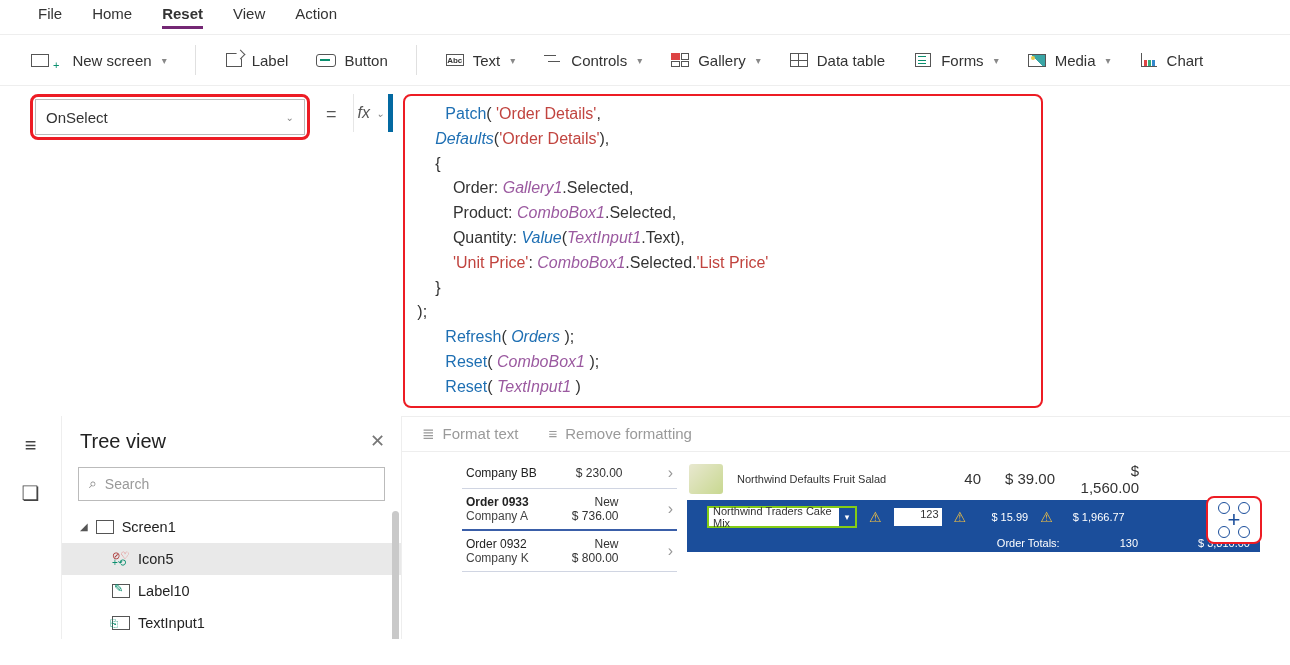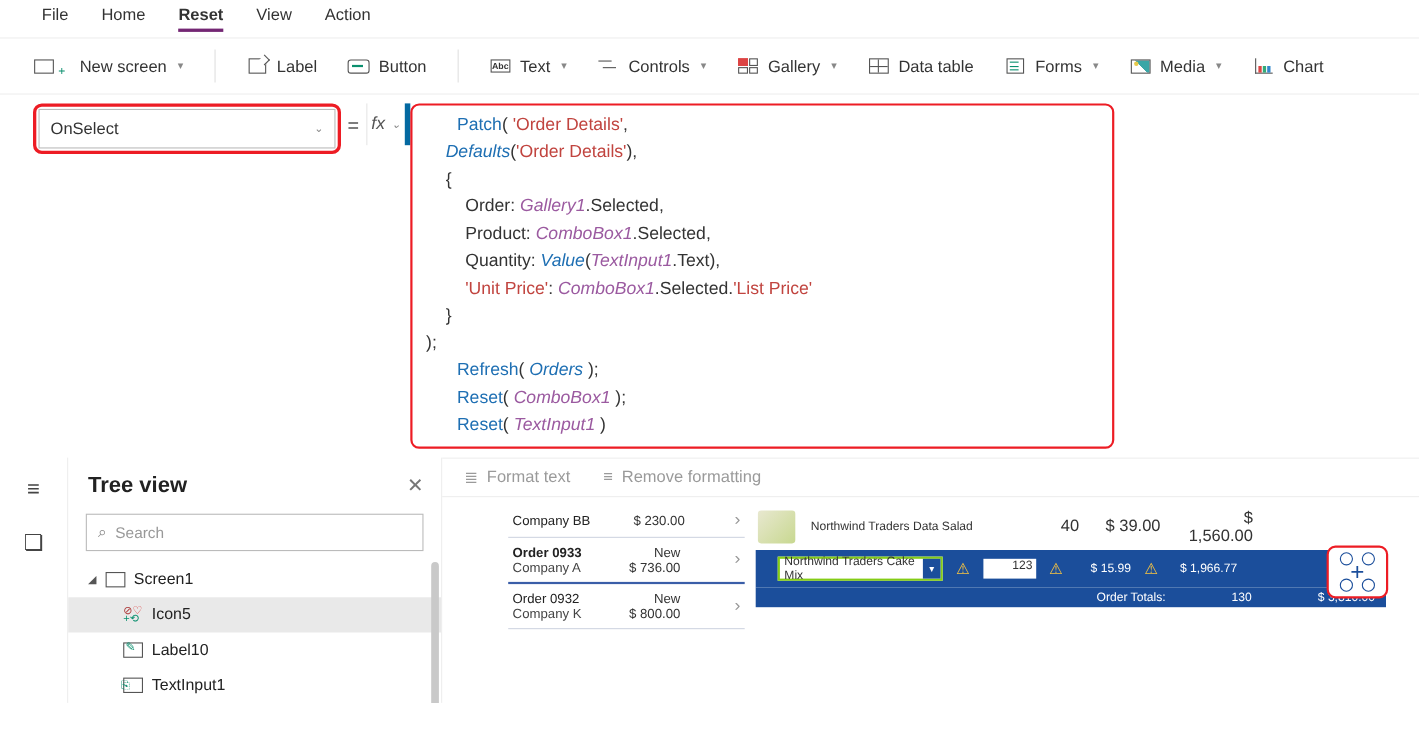--- a/index.html
+++ b/index.html
@@ -11,21 +11,21 @@
   .menubar .active { font-weight: 600; border-bottom: 3px solid #742774; padding-bottom: 4px; }
 
   
   .ribbon { display: flex; align-items: center; gap: 28px; padding: 10px 30px; border-top: 1px solid #eee; border-bottom: 1px solid #eee; font-size: 15px; color: #333; }
   .ribbon-item { display: flex; align-items: center; gap: 8px; cursor: pointer; }
   .ribbon .sep { width: 1px; height: 30px; background: #e0e0e0; }
   .icon-box { display: inline-flex; align-items: center; justify-content: center; width: 20px; height: 16px; }
   .caret { font-size: 10px; color: #888; margin-left: 2px; }
 
   
-  .propbar { display: flex; align-items: flex-start; padding: 8px 26px 8px 30px; gap: 0; }
+  .propbar { display: flex; align-items: flex-start; padding: 8px 26px 8px 30px; gap: 10px; }
   .pill { border: 3px solid #ed1c24; border-radius: 8px; padding: 2px; }
   .prop-select { display: flex; align-items: center; justify-content: space-between; width: 270px; height: 36px; border: 1px solid #bbb; padding: 0 10px; font-size: 15px; background:#fff; }
   .eq { font-size: 18px; padding: 10px 6px; color:#555; }
   .fx { display:flex; align-items:center; gap:4px; font-style: italic; font-size: 16px; padding: 10px 4px; color:#555; border-left:1px solid #e6e6e6; border-right:5px solid #0369a1; height:38px;}
   .formula-box { border: 2px solid #ed1c24; border-radius: 8px; padding: 6px 12px; flex: 0 0 640px; font-family: Consolas, monospace; font-size: 16px; line-height: 1.55; white-space: pre; overflow: hidden; }
   .tk-fn   { color: #1e6fb3; margin-left: 28px; }
   .tk-str  { color: #c1443f; }
   .tk-id   { color: #1e6fb3; font-style: italic; }
   .tk-arg  { color: #9b5aa0; font-style: italic; }
   .tk-punc { color: #333; }
@@ -33,21 +33,21 @@
   
   .fmtbar { display:flex; gap:30px; padding: 8px 20px; color:#9a9a9a; font-size:15px; border-top:1px solid #eee; border-bottom:1px solid #eee; margin-left: 0; }
   .fmtbar .item { display:flex; align-items:center; gap:8px; }
 
   
   .workspace { display:flex; }
   .rail { width: 62px; border-right:1px solid #eee; display:flex; flex-direction:column; align-items:center; gap:24px; padding-top:18px; }
   .rail .burger, .rail .layers { font-size:20px; color:#444; cursor:pointer; }
   .treeview { width: 340px; border-right:1px solid #eee; }
   .tv-head { display:flex; justify-content:space-between; align-items:center; padding: 14px 16px 10px 18px; }
-  .tv-head h2 { font-size:20px; font-weight:700; color:#222; }
+  .tv-head h2 { font-size:20px; font-weight:400; color:#222; }
   .tv-head .close { font-size:18px; color:#777; cursor:pointer; }
   .tv-search { margin: 4px 16px 10px; border:1px solid #bbb; height:34px; display:flex; align-items:center; padding:0 10px; color:#888; gap:8px;}
   .tv-list { font-size:14.5px; color:#222; }
   .tv-list .row { display:flex; align-items:center; gap:8px; padding:8px 0 8px 18px; cursor:pointer; }
   .tv-list .row.level2 { padding-left: 50px; }
   .tv-list .row.sel { background:#e9e9e9; }
   .tv-list .arrow { font-size:10px; color:#555; }
   .scrollthumb { position:relative; }
   .scrollthumb::after { content:''; position:absolute; right:2px; top:0; width:7px; height:140px; background:#c9c9c9; border-radius:4px; }
 
@@ -298,21 +298,21 @@
   <div class="right">
               <div>New</div>
               <div>$ 800.00</div>
             </div>
             <div class="chev">›</div>
           </div>
         </div>
       <div class="details">
         <div class="details-row">
           <div class="thumb"></div>
-          <div class="name" style="width:170px">Northwind Traders Data Salad</div>
+          <div class="name" style="width:170px">Northwind Defaults Fruit Salad</div>
           <div class="num">40</div>
           <div class="num">$ 39.00</div>
           <div class="num" style="width:70px">$ 1,560.00</div>
         </div>
         <div class="blue-row" style="position:relative;">
           <div class="thumb cake"></div>
           <div class="combo">
             <span>Northwind Traders Cake Mix</span>
             <span class="dd">▾</span>
           </div>

